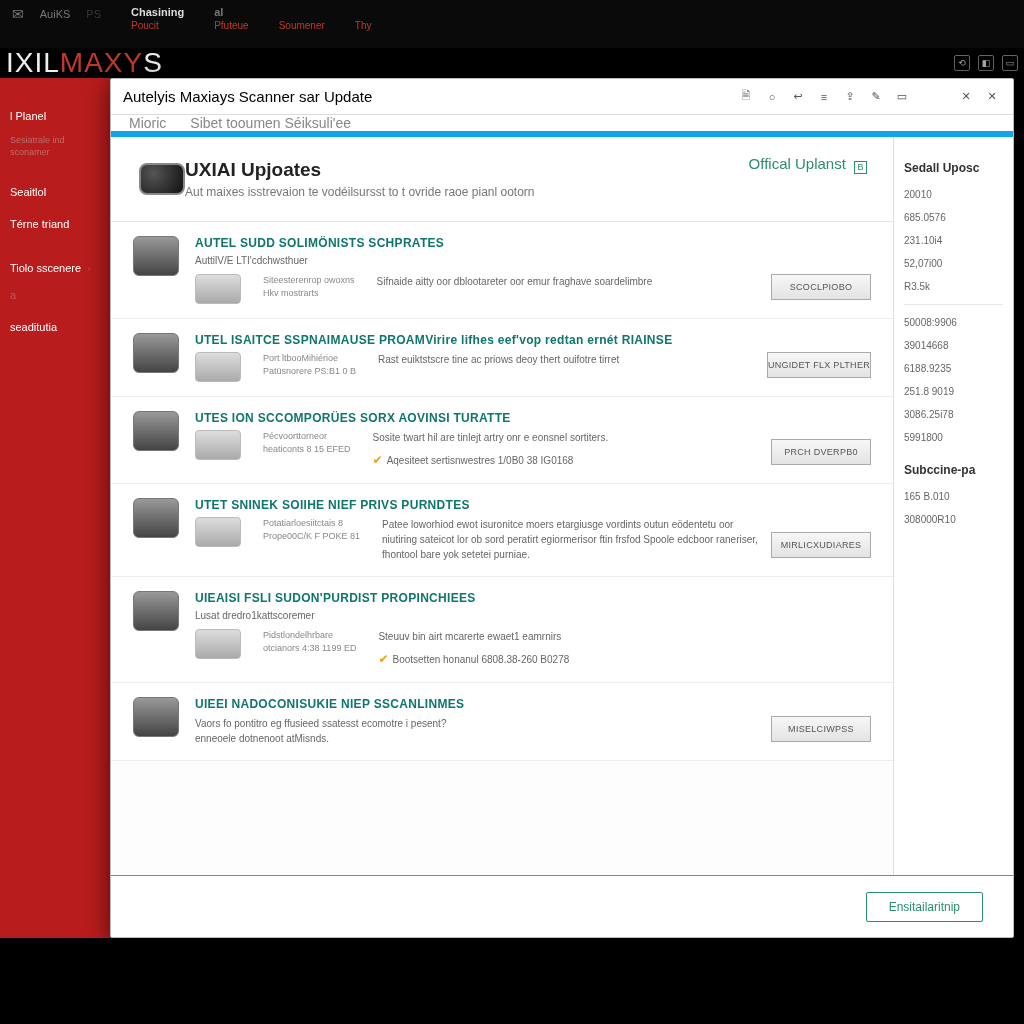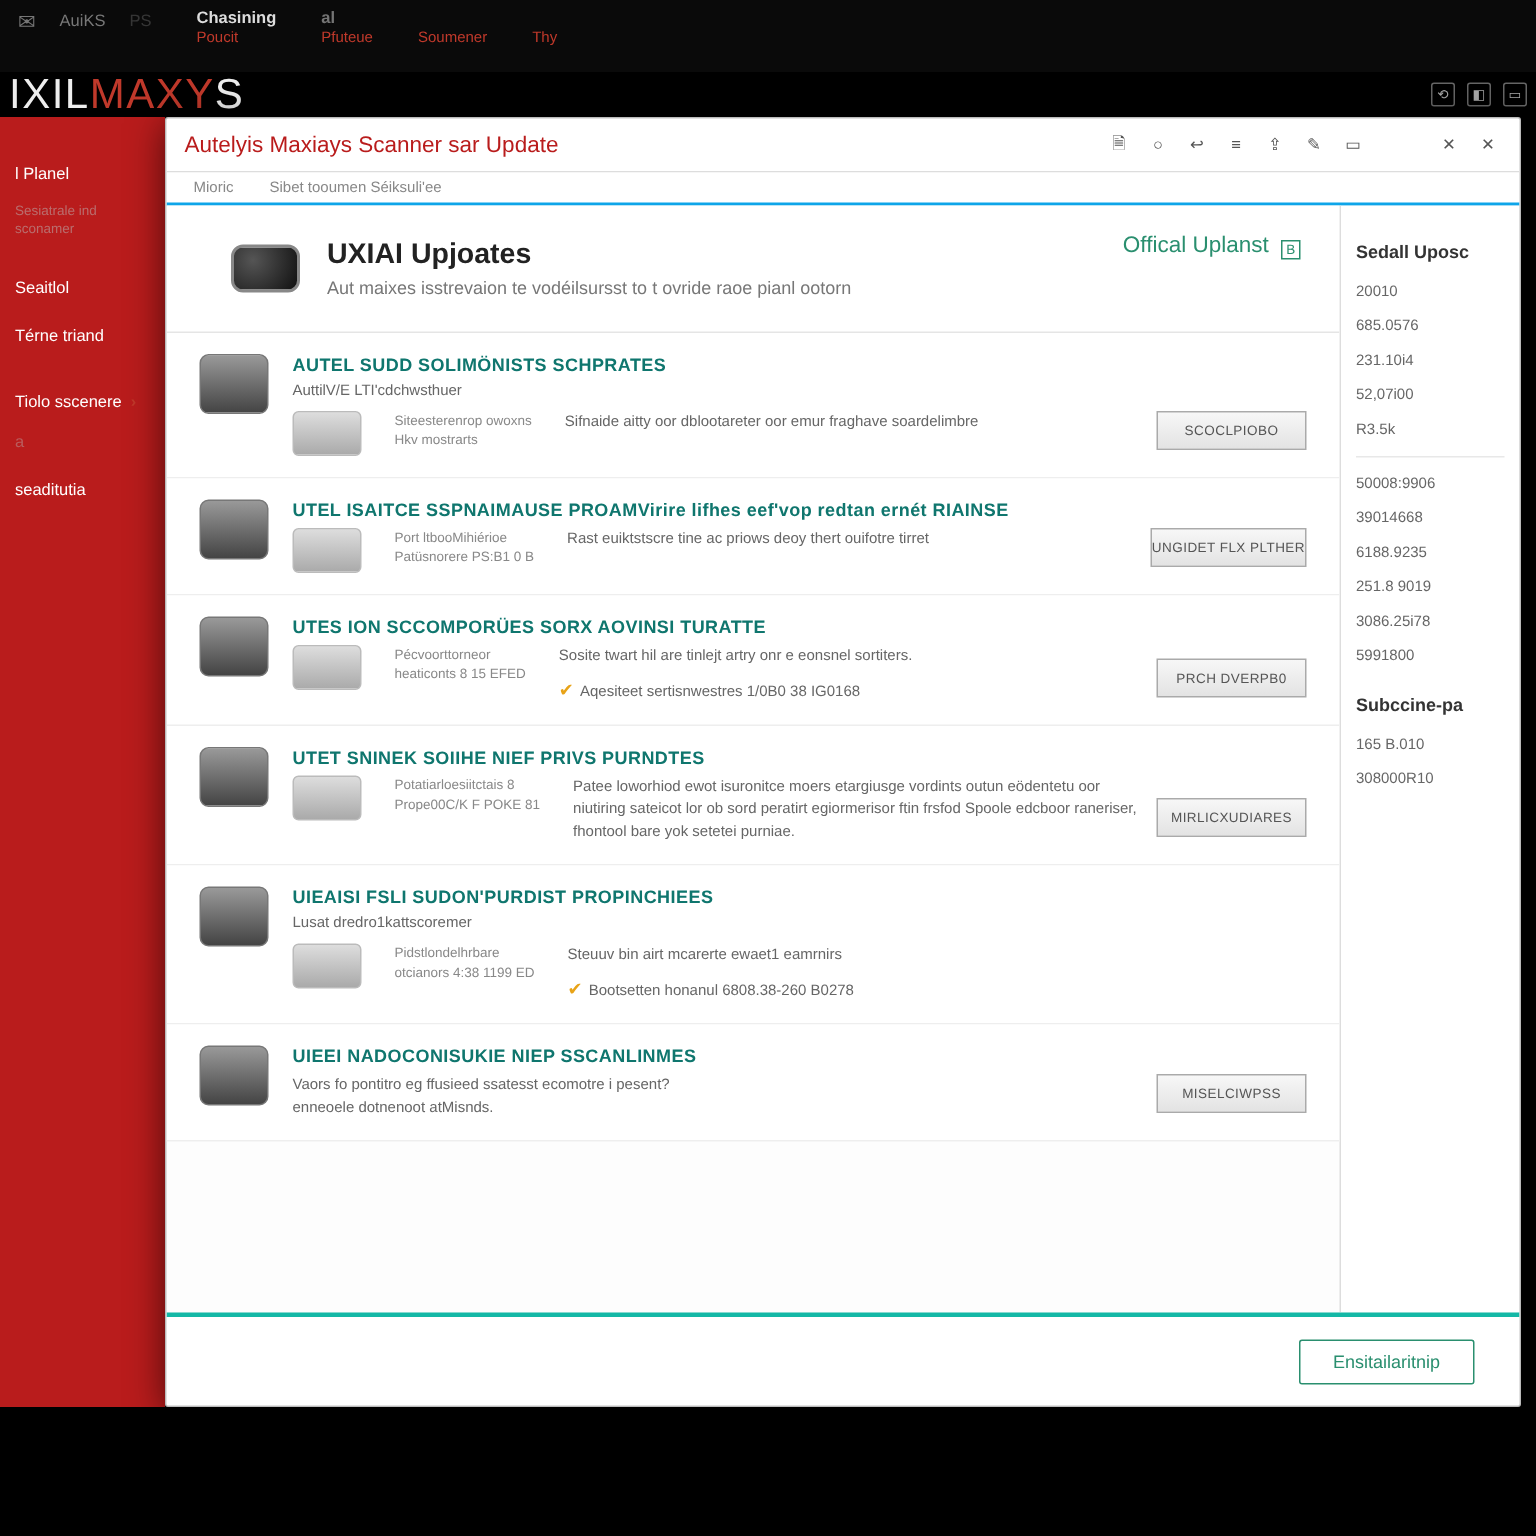--- a/index.html
+++ b/index.html
@@ -17,47 +17,47 @@
 .logo .p3{color:#eee}
 .tr-icons{display:flex;gap:8px}
 .tr-icons span{width:16px;height:16px;border:1px solid #666;border-radius:2px;font-size:9px;color:#aaa;display:flex;align-items:center;justify-content:center}
 .main{display:flex;height:860px}
 .sidebar{width:110px;background:#b91c1c;color:#bbb;font-size:11px;padding-top:25px}
 .sidebar .it{padding:6px 10px;line-height:1.3}
 .sidebar .act{color:#fff}
 .sidebar .arr::after{content:"›";color:#c0392b;margin-left:6px;font-weight:bold}
 .dialog{flex:1;background:#f4f4f4;border:1px solid #bbb;border-radius:2px;margin-right:10px;box-shadow:0 4px 25px rgba(0,0,0,.6);display:flex;flex-direction:column;overflow:hidden}
 .titlebar{height:36px;background:#fff;border-bottom:1px solid #ddd;display:flex;align-items:center;padding:0 12px;gap:8px}
-.titlebar .ttl{font-size:15px;color:#b91c1c;flex:1}
+.titlebar .ttl{font-size:15px;color:#000000;flex:1}
 .titlebar .tico{width:18px;height:18px;display:flex;align-items:center;justify-content:center;font-size:11px;color:#555;cursor:pointer}
-.subtitle{height:22px;background:#fff;border-bottom:2px solid #0ea5e9;display:flex;align-items:center;font-size:10px;color:#888;padding:0 18px;gap:24px}
+.subtitle{height:22px;background:#fff;border-bottom:6px solid #0ea5e9;display:flex;align-items:center;font-size:14px;color:#888;padding:0 18px;gap:24px}
 .content{display:flex;flex:1;overflow:hidden}
 .listwrap{flex:1;overflow-y:auto;background:#fdfdfd}
-.hero{padding:22px 43px;background:#fff;border-bottom:1px solid #e5e5e5;display:flex;align-items:flex-start;gap:18px;position:relative}
+.hero{padding:22px 28px;background:#fff;border-bottom:1px solid #e5e5e5;display:flex;align-items:flex-start;position:relative}
 .hero .hicon{width:46px;height:32px;background:radial-gradient(circle at 30% 30%,#555,#111);border-radius:8px;border:2px solid #888;margin-top:4px}
 .hero h1{margin:0 0 4px 0;font-size:19px;color:#222;font-weight:700}
 .hero .sub{font-size:12px;color:#777}
 .official{position:absolute;right:26px;top:18px;color:#2a8f6f;font-size:15px;font-weight:500}
 .official .sq{display:inline-block;width:13px;height:13px;border:1px solid #2a8f6f;margin-left:4px;vertical-align:-1px;font-size:9px;text-align:center;line-height:11px}
 .row{display:flex;padding:14px 22px;border-bottom:1px solid #eee;background:#fff;gap:16px;position:relative}
 .row .ricon{width:46px;height:40px;background:linear-gradient(#999,#444);border-radius:6px;flex-shrink:0;border:1px solid #777}
 .row .body{flex:1;min-width:0}
 .row h3{margin:0 0 5px 0;font-size:12px;font-weight:700;color:#0f766e;letter-spacing:.3px}
 .row .d1{font-size:10px;color:#666;margin-bottom:8px}
 .row .meta{display:flex;gap:22px;align-items:flex-start}
 .row .thumb{width:46px;height:30px;background:linear-gradient(#ddd,#aaa);border-radius:4px;border:1px solid #bbb}
 .row .mtxt{font-size:9px;color:#888;line-height:1.4}
 .row .desc{font-size:10px;color:#666;line-height:1.5;max-width:380px}
 .row .chk{color:#e8a317;font-size:12px;margin-right:4px}
 .btn{position:absolute;right:22px;bottom:18px;min-width:100px;height:26px;background:linear-gradient(#f7f7f7,#e3e3e3);border:1px solid #aaa;font-size:9px;color:#555;display:flex;align-items:center;justify-content:center;letter-spacing:.3px;cursor:pointer}
 .sidepanel{width:120px;background:#fff;border-left:1px solid #ddd;padding:24px 10px;font-size:10px;color:#555;overflow:hidden}
 .sidepanel h4{margin:0 0 14px 0;font-size:12px;color:#333;font-weight:600}
 .sidepanel .val{margin:12px 0;color:#666}
 .sidepanel hr{border:none;border-top:1px solid #e8e8e8;margin:10px 0}
-.footer{height:62px;background:#fff;border-top:3px solid #14b8a6;display:flex;align-items:center;justify-content:flex-end;padding:0 30px}
+.footer{height:62px;background:#fff;border-top:1px solid #14b8a6;display:flex;align-items:center;justify-content:flex-end;padding:0 30px}
 .footer .fbtn{padding:7px 22px;border:1px solid #2a8f6f;color:#2a8f6f;background:#fff;font-size:12px;cursor:pointer;border-radius:2px}
 </style>
 </head>
 <body>
 
 <div class="topbar">
   <div class="tb1">
     <span class="mail">✉</span>
     <span>AuiKS</span>
     <span style="opacity:.4">PS</span>

